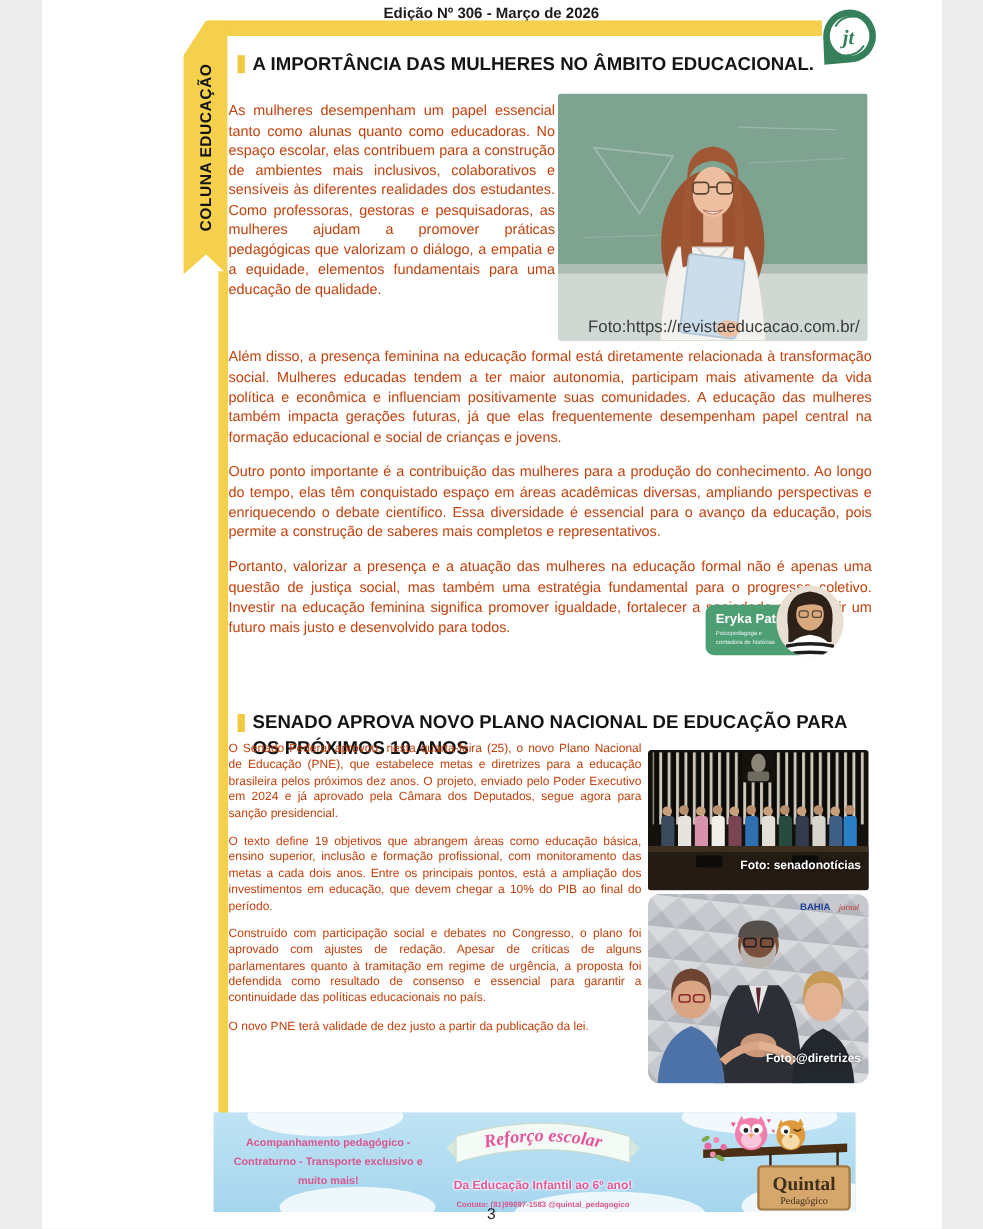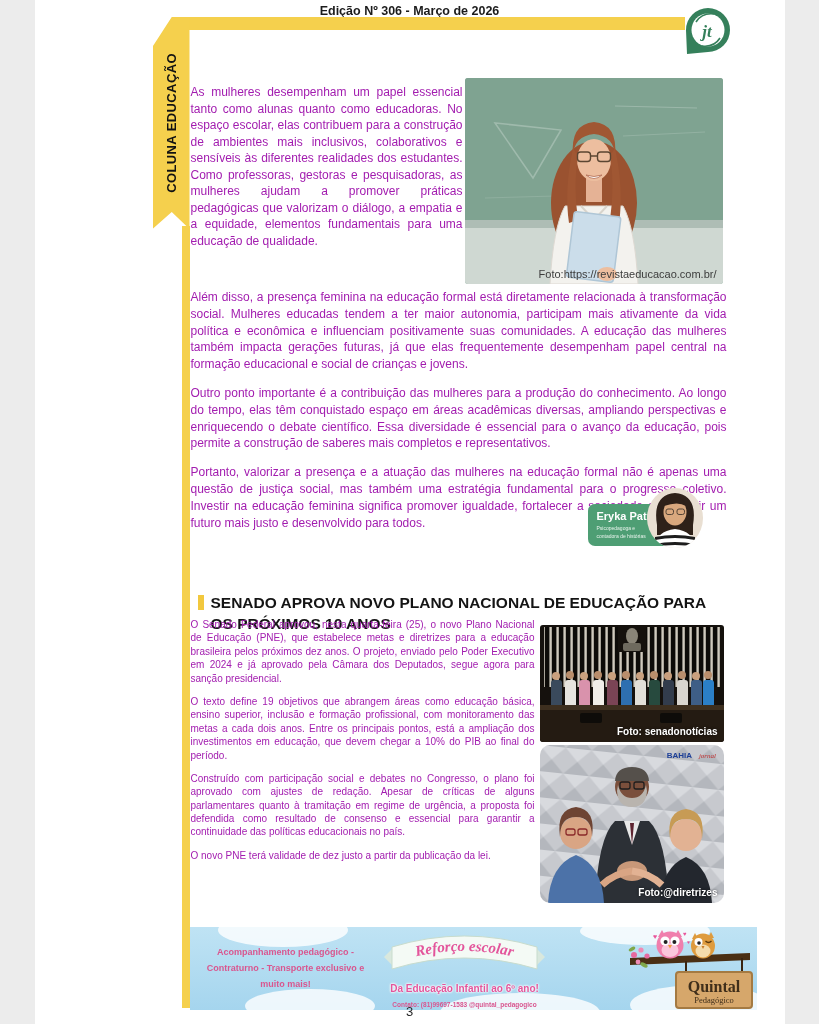--- a/index.html
+++ b/index.html
@@ -24,50 +24,50 @@
   .side-strip { position:absolute; left:147px; top:226px; width:8px; height:782px; background:#F5D04D; }
 
   
   .title-row { position:absolute; display:flex; gap:7px; align-items:flex-start; }
   .tbar { width:6px; height:15px; background:#F2C83E; margin-top:2px; flex-shrink:0; }
   .title-row h2 { margin:0; font-size:15.5px; font-weight:700; color:#141414; line-height:1.35; }
   .a1-title { left:163px; top:44px; width:525px; }
   .a2-title { left:163px; top:583px; width:512px;margin-top:10px; }
 
   
-  .para { text-align:justify; color:#a21caf; }
+  .para { text-align:justify; color:#c2410c; }
   .a1-p1 { position:absolute; left:156px; top:84px; width:272px; font-size:12px; line-height:1.38; }
   .a1-rest { position:absolute; left:156px; top:289px; width:536px; font-size:12px; line-height:1.4; }
   .a1-rest p { margin:0 0 12px 0; }
   .a1-photo { position:absolute; left:430px; top:78px; width:258px; height:206px;
     border-radius:3px; overflow:hidden; }
   .a1-photo svg { display:block; width:100%; height:100%; }
-  .photo-caption { position:absolute; right:6px; bottom:4px; font-size:11px; color:#3c3c3c; }
+  .photo-caption { position:absolute; right:6px; bottom:4px; font-size:14px; color:#3c3c3c; }
 
   
   .author-badge { position:absolute; left:553px; top:487px; width:142px; height:76px; }
   .author-pill { position:absolute; left:0; top:17px; width:96px; height:42px;
     background:#4E9E74; border-radius:7px; padding:6px 8px 0 9px; box-sizing:border-box; }
   .author-name { color:#ffffff; font-size:11px; font-weight:700; }
   .author-role { color:#e8f3ec; font-size:5px; margin-top:2px; line-height:1.6; width:58px; }
   .author-photo { position:absolute; left:58px; top:0; width:58px; height:62px; }
 
   
   .a2-col { position:absolute; left:156px; top:618px; width:344px; font-size:10px; line-height:1.34; }
   .a2-col p { margin:0 0 10px 0; }
   .news-photo { position:absolute; overflow:hidden; border-radius:3px; }
   .news-photo svg { display:block; width:100%; height:100%; }
   .senate { left:505px; top:625px; width:184px; height:117px; }
   .bahia  { left:505px; top:745px; width:184px; height:158px;border-radius:10px; }
-  .news-caption { position:absolute; right:6px; bottom:5px; font-size:10px; color:#fff;
+  .news-caption { position:absolute; right:6px; bottom:15px; font-size:10px; color:#fff;
     font-weight:600; text-shadow:0 0 3px rgba(0,0,0,.65); }
 
   
-  .ad-banner { position:absolute; left:155px; top:927px; width:535px; height:83px;
-    background:linear-gradient(#BFE3F4,#A5D5EE); overflow:hidden;padding-left:32px; }
+  .ad-banner { position:absolute; left:143px; top:927px; width:535px; height:83px;
+    background:linear-gradient(#BFE3F4,#A5D5EE); overflow:hidden; }
   .cloud { position:absolute; background:#fff; border-radius:50%; opacity:.8; z-index:1; }
   .ad-left { position:absolute; z-index:2; left:10px; top:17px; width:172px; text-align:center;
     font-size:9px; font-weight:700; color:#D9568F; line-height:1.8; }
   .ad-ribbon { position:absolute; z-index:2; left:192px; top:2px; width:165px; height:52px; }
   .ad-subtitle { position:absolute; z-index:2; left:190px; top:56px; width:170px; text-align:center;
     font-size:10px; font-weight:700; color:#E3559B;
     text-shadow:0 0 2px #fff, 0 0 2px #fff, 0 0 3px #fff; }
   .ad-contact { position:absolute; z-index:2; left:178px; top:74px; width:194px; text-align:center;
     font-size:6.5px; font-weight:700; color:#D9568F; }
   .ad-owls { position:absolute; z-index:2; right:3px; top:2px; width:128px; height:80px; }
@@ -91,20 +91,24 @@
     <path d="M39,35 Q33,44.5 21,43" stroke="#35805B" stroke-width="1.6" fill="none"></path>
     <path d="M21,43 l-3.5,2 l0.8,-4 z" fill="#35805B"></path>
     <text x="26" y="33.5" text-anchor="middle" font-family="Liberation Serif, serif" font-style="italic" font-weight="bold" font-size="17" fill="#35805B">jt</text>
   </svg>
 
   <div class="column-tab">
     <span class="column-tab-text">COLUNA EDUCAÇÃO</span>
   </div>
   <div class="side-strip"></div>
 
+  <div class="title-row a1-title">
+    <span class="tbar"></span>
+    <h2>A IMPORTÂNCIA DAS MULHERES NO ÂMBITO EDUCACIONAL.</h2>
+  </div>
 
   <div class="a1-photo">
     <svg viewBox="0 0 258 206">
       <rect width="258" height="206" fill="#8FAFA0"></rect>
       <rect x="0" y="0" width="258" height="150" fill="#7FA391"></rect>
       <path d="M30,45 L68,100 L96,52 Z" stroke="#ffffff" stroke-width="1.5" opacity="0.25" fill="none"></path>
       <line x1="150" y1="28" x2="232" y2="30" stroke="#ffffff" opacity="0.22"></line>
       <line x1="158" y1="58" x2="240" y2="54" stroke="#ffffff" opacity="0.15"></line>
       <line x1="20" y1="120" x2="90" y2="118" stroke="#ffffff" opacity="0.12"></line>
       <rect x="0" y="142" width="258" height="10" fill="#AEBDB5"></rect>

